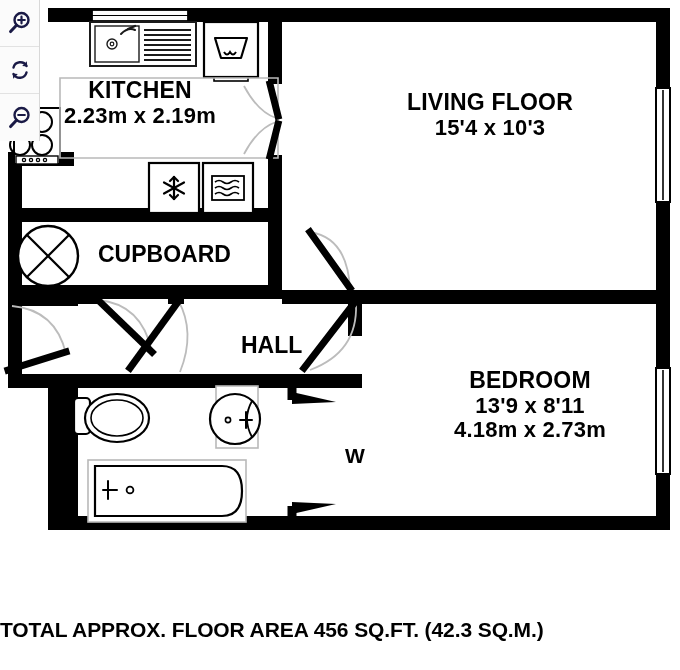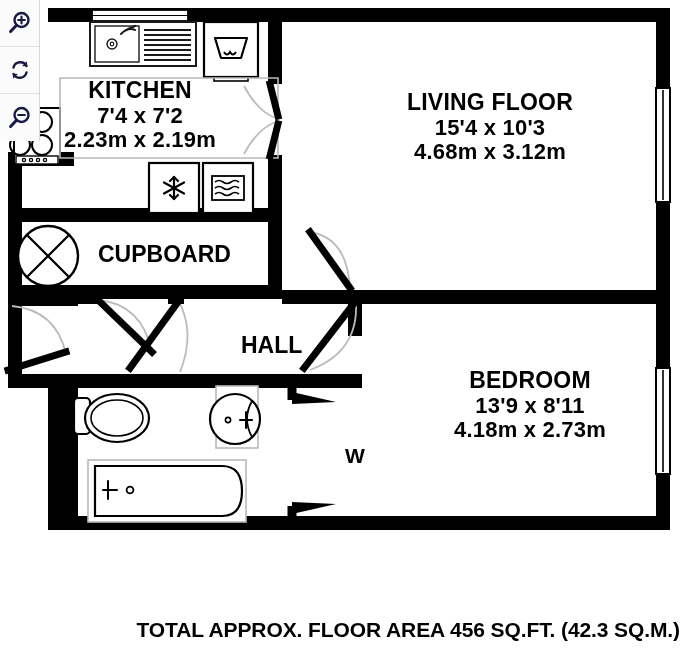--- a/index.html
+++ b/index.html
@@ -71,21 +71,21 @@
   .label-hall     { left: 241px; top: 332px; }
   .label-w        { left: 345px; top: 444px; font-size: 21px; }
 
   
   #footer {
     position: absolute;
     left: 0;
     top: 600px;
     width: 680px;
     height: 70px;
-    text-align: right;
+    text-align: left;
   }
   #footer .total-area {
     font-size: 21px;
     font-weight: bold;
     letter-spacing: -0.1px;
     margin: 18px 0 0 0;
     white-space: nowrap;
   }
   #footer .credit {
     font-size: 14.5px;
@@ -345,28 +345,26 @@
     </g>
 
     <g>
       <rect x="286" y="374" width="76" height="14" fill="#000000"></rect>
     </g>
 
   </svg>
 
   <div class="room-label label-kitchen">
     <span class="rl-name">KITCHEN</span>
-    <span class="rl-imp">7'4 x 7'2</span>
     <span class="rl-met">2.23m x 2.19m</span>
   </div>
 
   <div class="room-label label-living">
     <span class="rl-name">LIVING FLOOR</span>
     <span class="rl-imp">15'4 x 10'3</span>
-    <span class="rl-met">4.68m x 3.12m</span>
   </div>
 
   <div class="room-label label-bedroom">
     <span class="rl-name">BEDROOM</span>
     <span class="rl-imp">13'9 x 8'11</span>
     <span class="rl-met">4.18m x 2.73m</span>
   </div>
 
   <div class="single-label label-cupboard">CUPBOARD</div>
 

